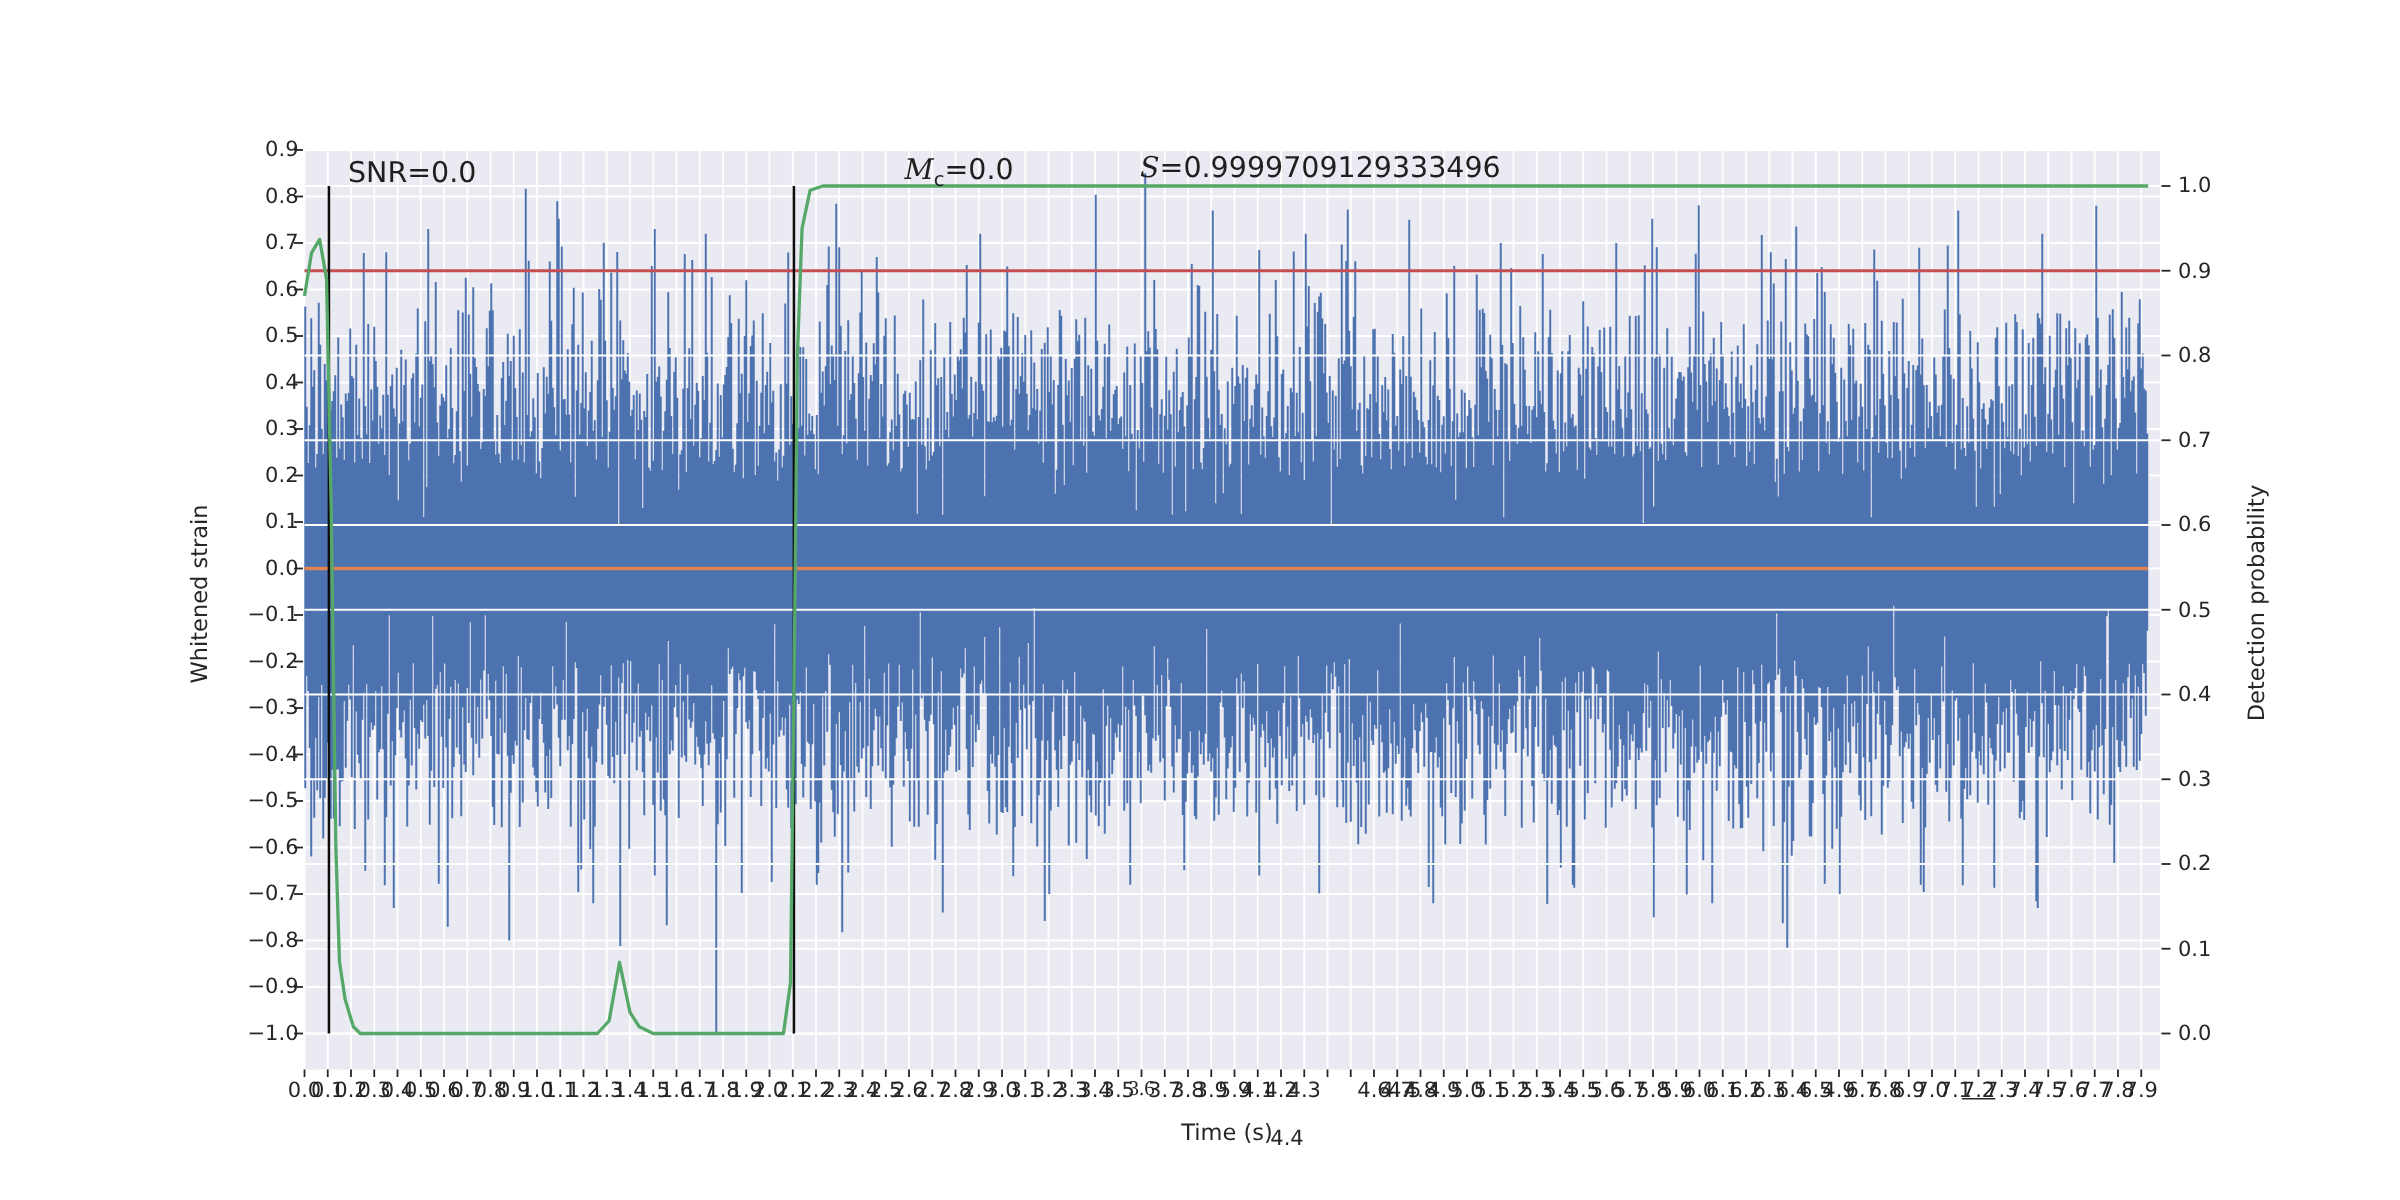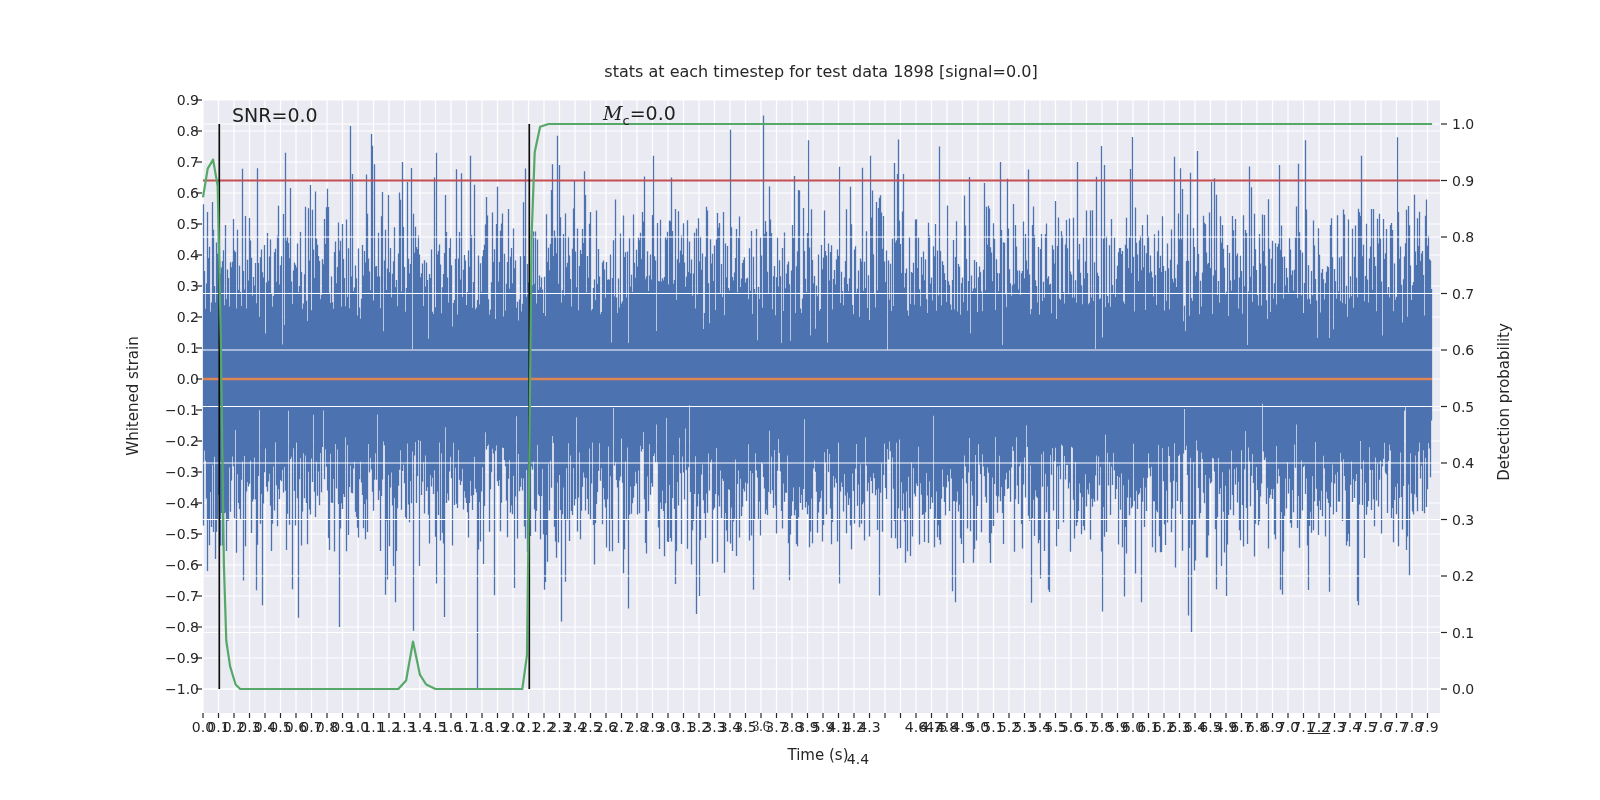--- a/index.html
+++ b/index.html
@@ -266,24 +266,24 @@
         <line x1="1441" y1="406.5" x2="1447" y2="406.5"></line>
         <line x1="1441" y1="463" x2="1447" y2="463"></line>
         <line x1="1441" y1="519.5" x2="1447" y2="519.5"></line>
         <line x1="1441" y1="576" x2="1447" y2="576"></line>
         <line x1="1441" y1="632.5" x2="1447" y2="632.5"></line>
         <line x1="1441" y1="689" x2="1447" y2="689"></line>
       </g>
     </svg>
 
   <div class="overlay">
-    <span class="title">stats at each timestep for test data 1898 [signal=0.0]</span>
 
     <span class="ann ann-snr">SNR=0.0</span>
     <span class="ann ann-mc"><i>M</i><sub>c</sub><span>=0.0</span></span>
+    <span class="ann ann-s"><i>S</i><span>=0.9999709129333496</span></span>
 
     <span class="xlabel">Time (s)</span>
     <span class="ylabel-left">Whitened strain</span>
     <span class="ylabel-right">Detection probability</span>
 
     <div id="x-labels">
         <span class="tick-x" style="left: 203px;">0.0</span>
         <span class="tick-x" style="left: 218.5px;">0.1</span>
         <span class="tick-x" style="left: 234px;">0.2</span>
         <span class="tick-x" style="left: 249.5px;">0.3</span>

